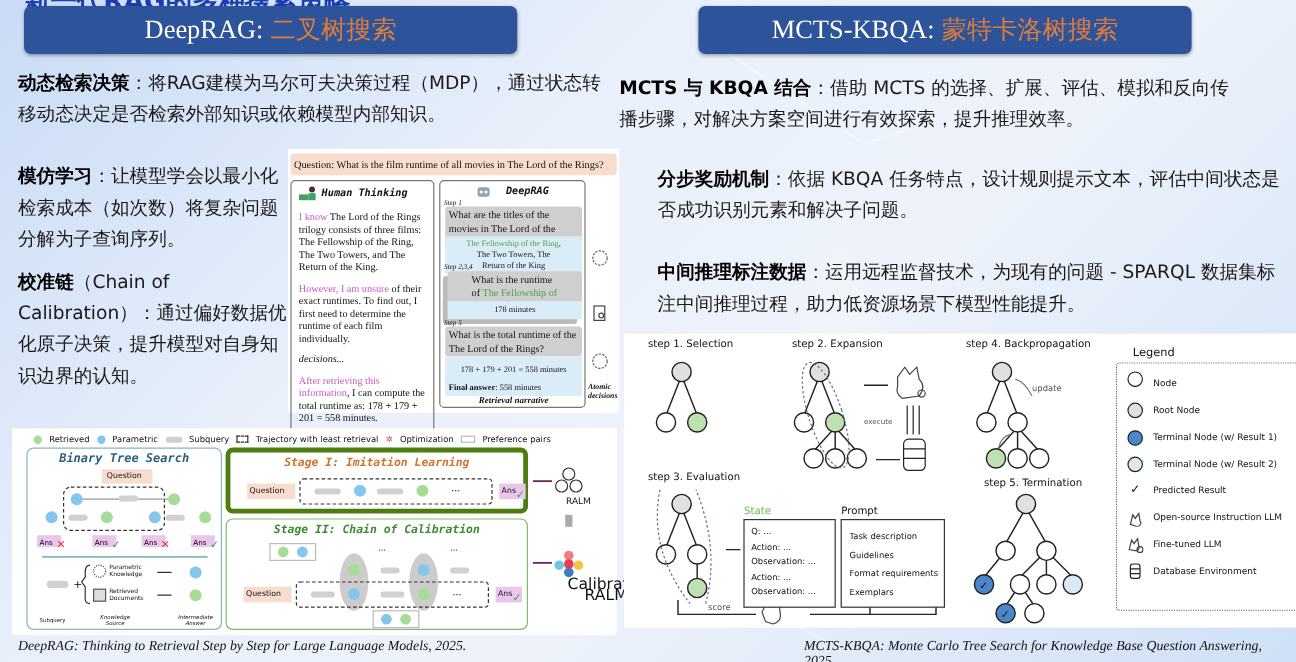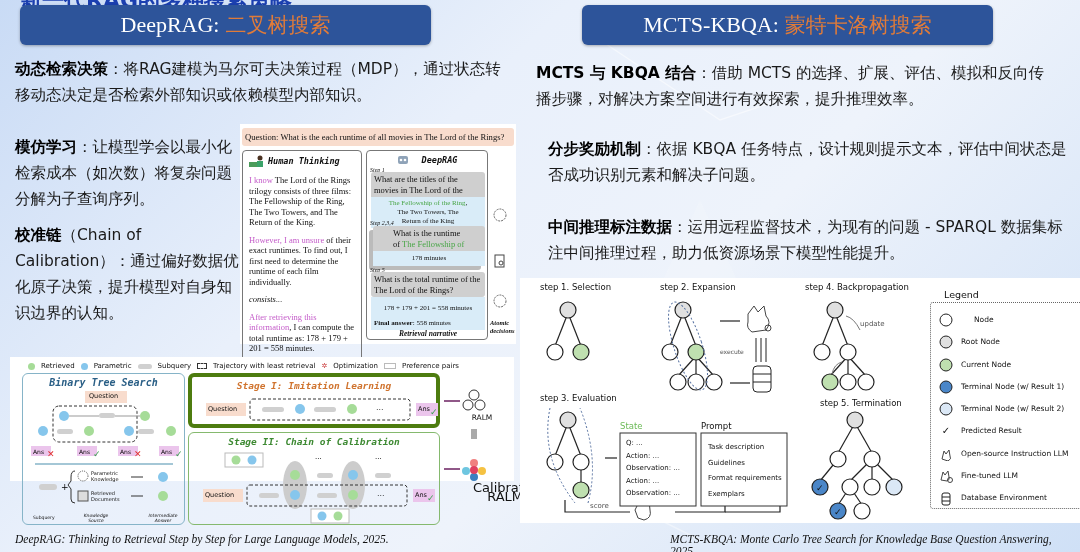--- a/index.html
+++ b/index.html
@@ -36,35 +36,35 @@
   <b>动态检索决策</b><span>：将RAG建模为马尔可夫决策过程（MDP），通过状态转移动态决定是否检索外部知识或依赖模型内部知识。</span>
 </div>
 <div class="para" style="left:15px;top:134px;width:232px;">
   <b>模仿学习</b><span>：让模型学会以最小化检索成本（如次数）将复杂问题分解为子查询序列。</span>
 </div>
 <div class="para" style="left:15px;top:222px;width:232px;">
   <b>校准链</b><span>（Chain of Calibration）：通过偏好数据优化原子决策，提升模型对自身知识边界的认知。</span>
 </div>
 
 <div class="fig" style="left:240px;top:124px;width:276px;height:220px;border:none;background:#fff;">
-  <div style="position:absolute;left:2px;top:4px;width:272px;height:18px;background:#f8dccd;border-radius:3px;font-family:'Liberation Serif',serif;font-size:8.6px;line-height:18px;padding-left:3px;white-space:nowrap;overflow:hidden">Question: What is the each runtime of all movies in The Lord of the Rings?</div>
+  <div style="position:absolute;left:2px;top:4px;width:272px;height:18px;background:#f8dccd;border-radius:3px;font-family:'Liberation Serif',serif;font-size:8.6px;line-height:18px;padding-left:3px;white-space:nowrap;overflow:hidden">Question: What is the film runtime of all movies in The Lord of the Rings?</div>
 
   <div style="position:absolute;left:2px;top:26px;width:120px;height:230px;border:1px solid #777;border-radius:4px;">
     <div style="display:flex;align-items:center;gap:3px;margin:4px 0 0 6px">
       <svg width="16" height="12">
           <rect x="0" y="7" width="8" height="5" fill="#4b9c5a"></rect>
           <circle cx="11" cy="3" r="2.5" fill="#4b3222"></circle>
           <rect x="8" y="6" width="6" height="6" fill="#3aa36a"></rect>
         </svg>
       <span class="mono" style="font-size:8.5px;font-weight:bold;font-style:italic">Human Thinking</span>
     </div>
     <div class="small" style="position:absolute;left:6px;top:24px;width:110px">
       <p style="margin-bottom:7px"><span style="color:#c45bc9">I know</span><span> The Lord of the Rings trilogy consists of three films: The Fellowship of the Ring, The Two Towers, and The Return of the King.</span></p>
       <p style="margin-bottom:7px"><span style="color:#c45bc9">However, I am unsure</span><span> of their exact runtimes. To find out, I first need to determine the runtime of each film individually.</span></p>
-      <p style="margin-bottom:7px;font-style:italic"><span>consists...</span></p>
+      <p style="margin-bottom:7px;font-style:italic"><span>decisions...</span></p>
       <p><span style="color:#c45bc9">After retrieving this information</span><span>, I can compute the total runtime as: 178 + 179 + 201 = 558 minutes.</span></p>
     </div>
   </div>
 
   <div style="position:absolute;left:126px;top:26px;width:122px;height:190px;border:1px solid #777;border-radius:4px;">
     <div style="display:flex;align-items:center;justify-content:center;gap:13px;margin-top:3px">
       <svg width="12" height="12">
           <rect x="1" y="2" width="10" height="8" rx="2" fill="#8fa3b8"></rect>
           <circle cx="4" cy="6" r="1.3" fill="#fff"></circle>
           <circle cx="8" cy="6" r="1.3" fill="#fff"></circle>
@@ -90,21 +90,21 @@
   <svg style="position:absolute;left:254px;top:130px" width="12" height="14">
       <rect x="1" y="1" width="9" height="12" fill="none" stroke="#444"></rect>
       <circle cx="7" cy="9" r="2" fill="none" stroke="#444"></circle>
     </svg>
   <svg style="position:absolute;left:253px;top:170px" width="14" height="14">
       <circle cx="7" cy="7" r="6" fill="none" stroke="#666" stroke-dasharray="2 1"></circle>
     </svg>
   <div class="small" style="position:absolute;left:250px;top:195px;width:26px;font-style:italic;font-weight:bold;font-size:6.5px;line-height:8px">Atomic decisions</div>
 </div>
 
-<div class="fig" style="left:10px;top:357px;width:504px;height:124px;border:none;">
+<div class="fig" style="left:10px;top:357px;width:504px;height:172px;border:none;">
   <div class="hand" style="position:absolute;left:18px;top:5px;display:flex;gap:6px;align-items:center;font-size:7px;white-space:nowrap">
     <span style="display:inline-block;width:7px;height:7px;border-radius:50%;background:#a6dc98"></span>
       <span>Retrieved</span>
     <span style="display:inline-block;width:7px;height:7px;border-radius:50%;background:#86c6ec"></span>
       <span>Parametric</span>
     <span style="display:inline-block;width:14px;height:5px;border-radius:3px;background:#d0d0d0"></span>
       <span>Subquery</span>
     <span style="display:inline-block;width:10px;height:6px;border:1px dashed #333"></span>
       <span>Trajectory with least retrieval</span>
     <span style="color:#c44">✲</span>
@@ -224,21 +224,21 @@
   <div class="hand" style="position:absolute;left:463px;top:126px;font-size:13px;width:50px;text-align:right;line-height:9px">Calibrated RALM</div>
 </div>
 
 <div class="caption" style="left:15px;top:533px">DeepRAG: Thinking to Retrieval Step by Step for Large Language Models, 2025.</div>
 
 <div class="banner" style="left:582px;top:5px;width:411px;">
   <span>MCTS-KBQA: </span>
     <span class="zh">蒙特卡洛树搜索</span>
 </div>
 
-<div class="para" style="left:536px;top:60px;width:520px;">
+<div class="para" style="left:516px;top:60px;width:520px;">
   <b>MCTS 与 KBQA 结合</b><span>：借助 MCTS 的选择、扩展、评估、模拟和反向传播步骤，对解决方案空间进行有效探索，提升推理效率。</span>
 </div>
 <div class="para" style="left:548px;top:136px;width:520px;">
   <b>分步奖励机制</b><span>：依据 KBQA 任务特点，设计规则提示文本，评估中间状态是否成功识别元素和解决子问题。</span>
 </div>
 <div class="para" style="left:548px;top:214px;width:520px;">
   <b>中间推理标注数据</b><span>：运用远程监督技术，为现有的问题 - SPARQL 数据集标注中间推理过程，助力低资源场景下模型性能提升。</span>
 </div>
 
 <div class="fig" style="left:520px;top:278px;width:560px;height:245px;border:none;">
@@ -349,37 +349,31 @@
   <div class="hand" style="position:absolute;left:188px;top:162px;font-size:7px;line-height:15.5px">
     <div>Task description</div>
     <div>Guidelines</div>
     <div>Format requirements</div>
     <div>Exemplars</div>
   </div>
 
   <div class="hand" style="position:absolute;left:424px;top:11px;font-size:9.5px">Legend</div>
   <div style="position:absolute;left:410px;top:24px;width:160px;height:207px;border:1px dotted #666;border-radius:3px">
     <div class="hand" style="position:absolute;left:8px;top:6px;font-size:7.5px;line-height:22.3px">
-      <div style="display:flex;align-items:center;gap:21px">
+      <div style="display:flex;align-items:flex-start;gap:8px">
           <svg width="14" height="14">
             <circle cx="7" cy="7" r="6" fill="#fff" stroke="#222"></circle>
           </svg>
           <span>Node</span>
         </div>
       <div style="display:flex;align-items:center;gap:8px">
           <svg width="14" height="14">
             <circle cx="7" cy="7" r="6" fill="#e0e0e0" stroke="#222"></circle>
           </svg>
           <span>Root Node</span>
-        </div>
-      <div style="display:flex;align-items:center;gap:8px">
-          <svg width="14" height="14">
-            <circle cx="7" cy="7" r="6" fill="#bfe0b0" stroke="#222"></circle>
-          </svg>
-          <span>Current Node</span>
         </div>
       <div style="display:flex;align-items:center;gap:8px">
           <svg width="14" height="14">
             <circle cx="7" cy="7" r="6" fill="#4a86c8" stroke="#222"></circle>
           </svg>
           <span>Terminal Node (w/ Result 1)</span>
         </div>
       <div style="display:flex;align-items:center;gap:8px">
           <svg width="14" height="14">
             <circle cx="7" cy="7" r="6" fill="#dbe8f6" stroke="#222"></circle>

